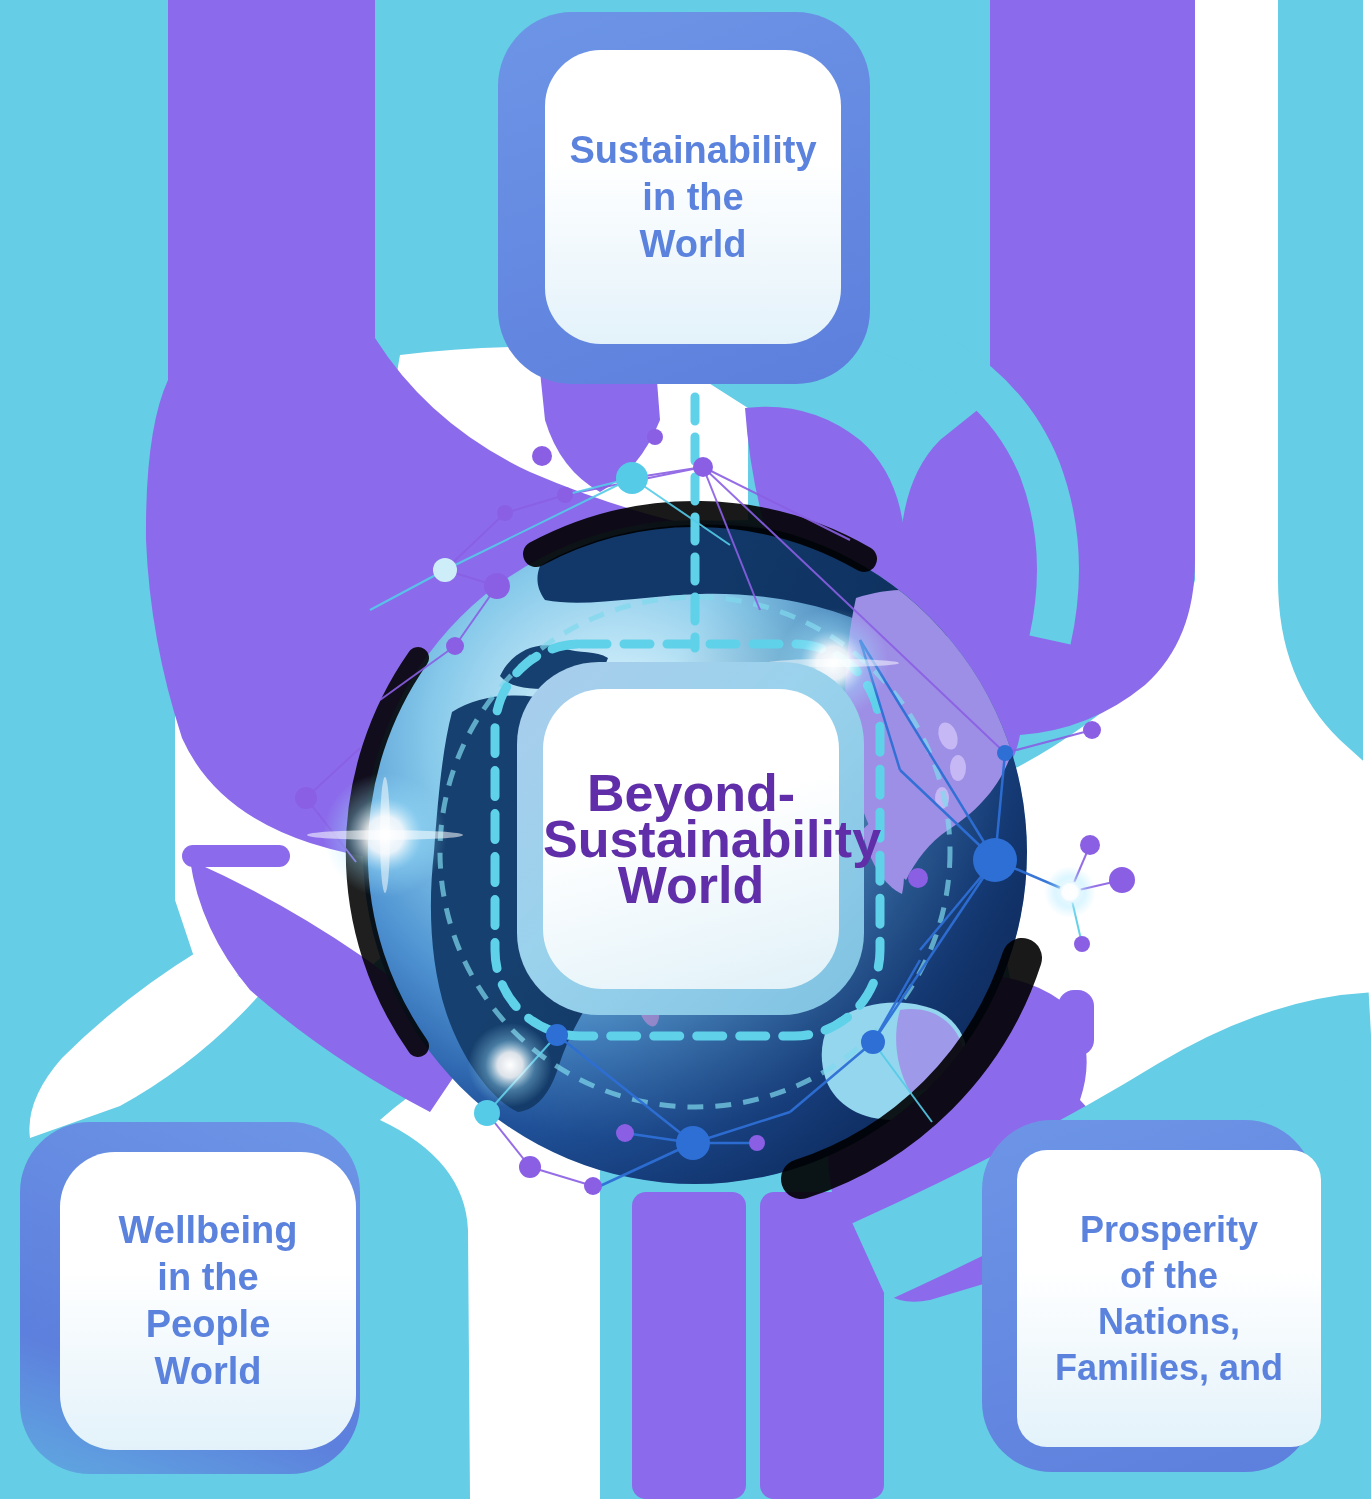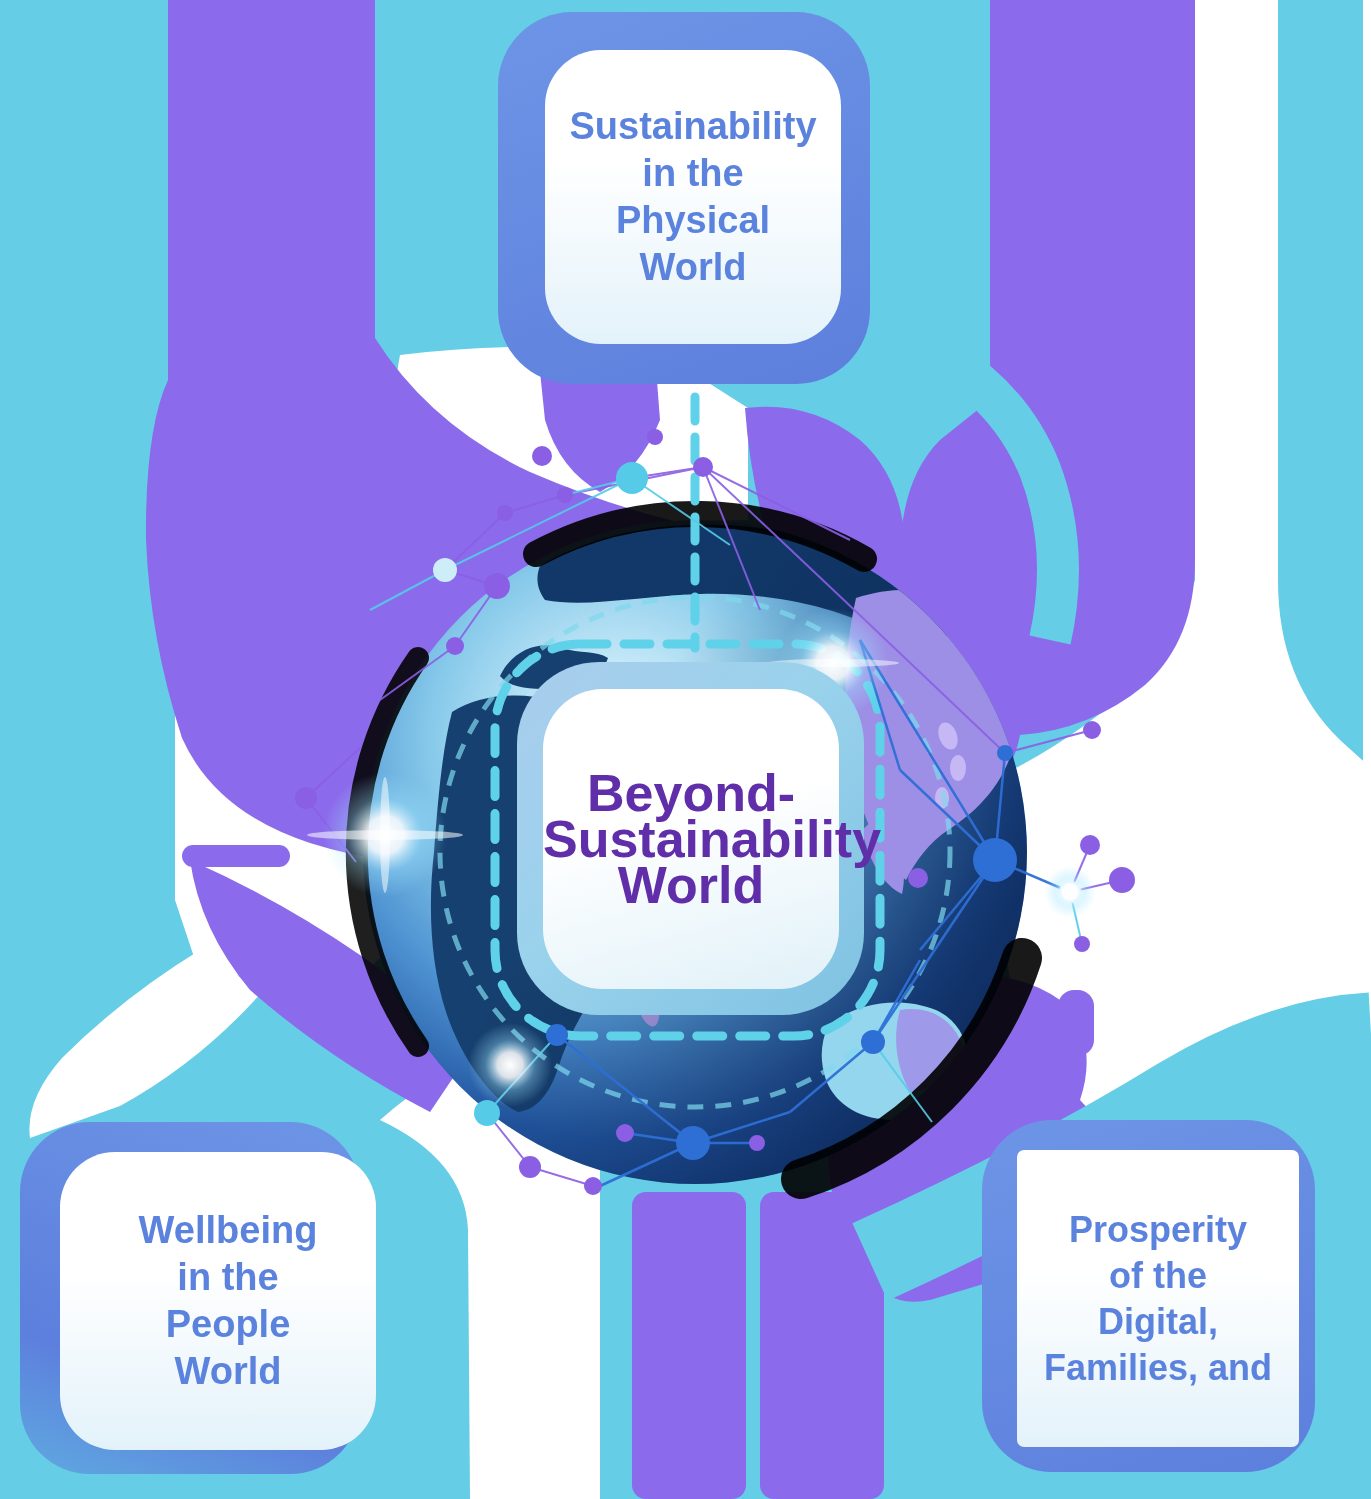--- a/index.html
+++ b/index.html
@@ -25,26 +25,26 @@
       background:linear-gradient(135deg,#a9cdec 0%,#9ad2ec 45%,#7fc2e2 100%);}
   .card.center .card-face{left:543px;top:689px;width:296px;height:300px;border-radius:60px;
       background:linear-gradient(165deg,#ffffff 42%,#e0f1f8);
       color:#5F2EA8;font-size:52px;line-height:46px;}
 
   
   .card.bleft .card-back{left:20px;top:1122px;width:340px;height:352px;border-radius:70px;
       background:linear-gradient(200deg,#6d95e6,#5d7fdd 70%,#5fa9e0);}
   .card.bleft .card-face{left:60px;top:1152px;width:296px;height:298px;border-radius:55px;
       background:linear-gradient(180deg,#ffffff 40%,#e3f2fa);
-      color:#5B83DE;font-size:38px;line-height:47px;padding-left:20px;}
+      color:#5B83DE;font-size:38px;line-height:47px;}
 
   
   .card.bright .card-back{left:982px;top:1120px;width:333px;height:352px;border-radius:70px;
       background:linear-gradient(160deg,#6d95e6,#5d7fdd);}
-  .card.bright .card-face{left:1017px;top:1150px;width:282px;height:297px;border-radius:7px;
+  .card.bright .card-face{left:1017px;top:1150px;width:304px;height:297px;border-radius:30px;
       background:linear-gradient(180deg,#ffffff 40%,#e3f2fa);
       color:#5B83DE;font-size:36px;line-height:46px;}
 </style>
 </head>
 <body>
 
 <div id="stage">
 
 <svg id="bg-svg" viewBox="0 0 1371 1499" width="1371" height="1499">
   <defs>
@@ -219,21 +219,20 @@
     <circle cx="510" cy="1065" r="42" fill="url(#flareG)"></circle>
     <circle cx="1070" cy="892" r="26" fill="url(#flareG)"></circle>
   </g>
 </svg>
 
 <div class="card top">
   <div class="card-back"></div>
   <div class="card-face">
     <div class="line">Sustainability</div>
     <div class="line">in the</div>
-    <div class="line">Physical</div>
     <div class="line">World</div>
   </div>
 </div>
 
 <div class="card center">
   <div class="card-back"></div>
   <div class="card-face">
     <div class="line">Beyond-</div>
     <div class="line">Sustainability</div>
     <div class="line">World</div>
@@ -248,18 +247,18 @@
     <div class="line">People</div>
     <div class="line">World</div>
   </div>
 </div>
 
 <div class="card bright">
   <div class="card-back"></div>
   <div class="card-face">
     <div class="line">Prosperity</div>
     <div class="line">of the</div>
-    <div class="line">Digital,</div>
+    <div class="line">Nations,</div>
     <div class="line">Families, and</div>
   </div>
 </div>
 
 </div>
 
 </body></html>

